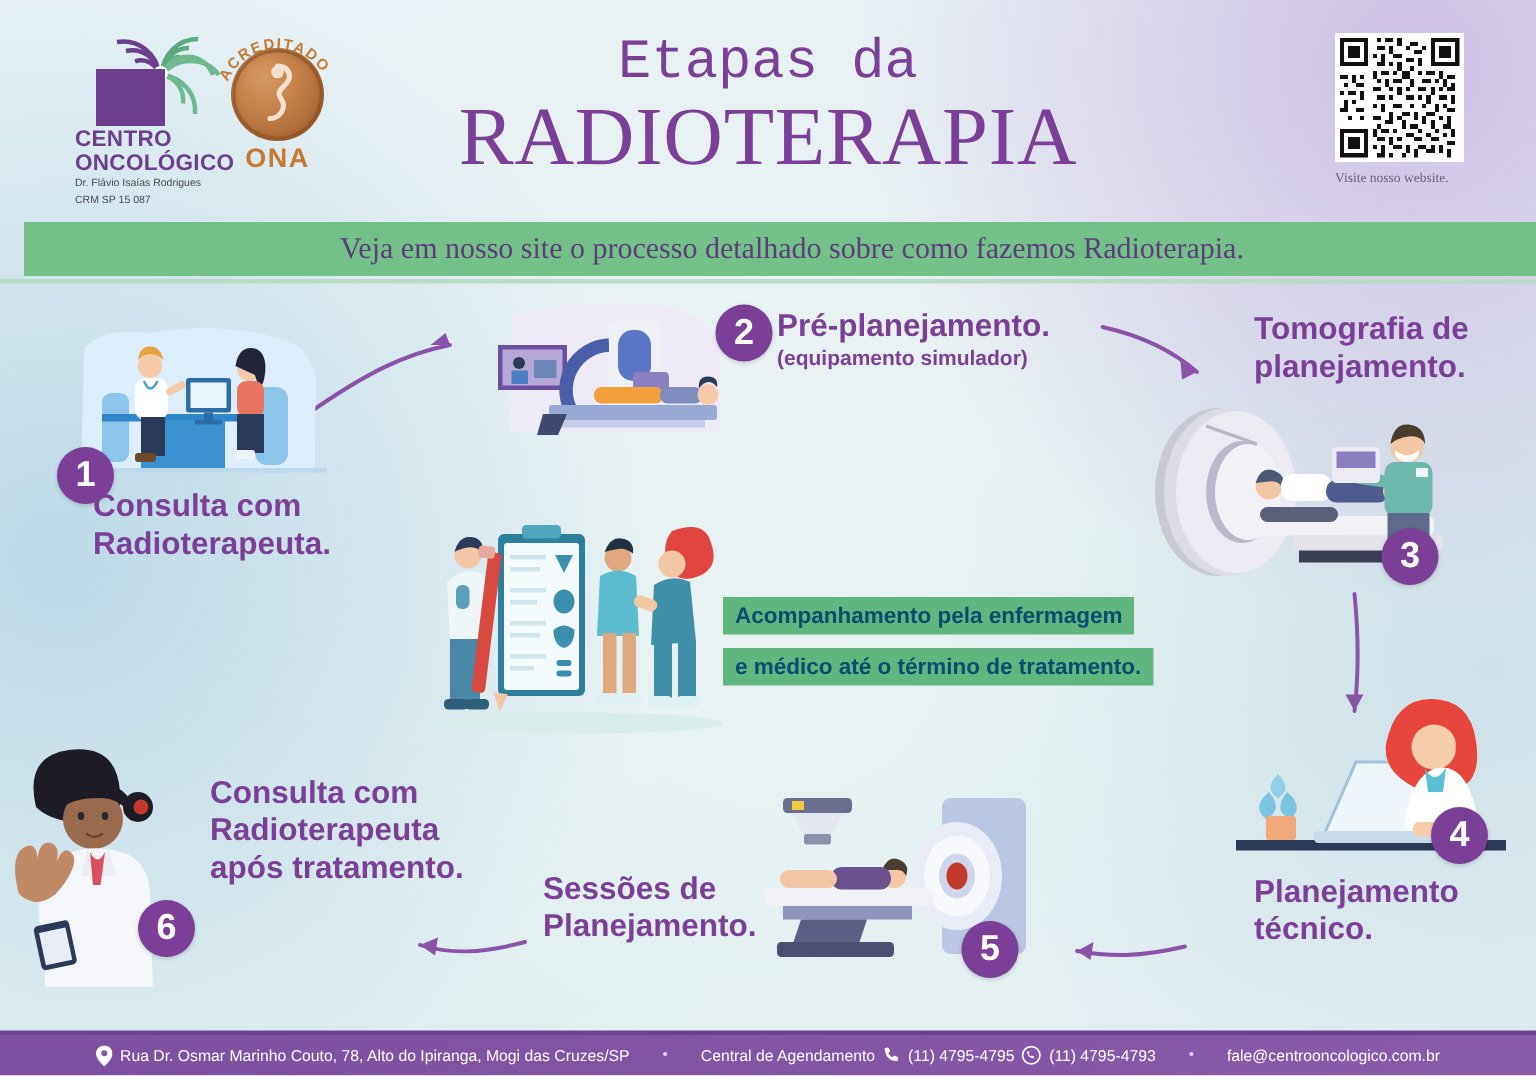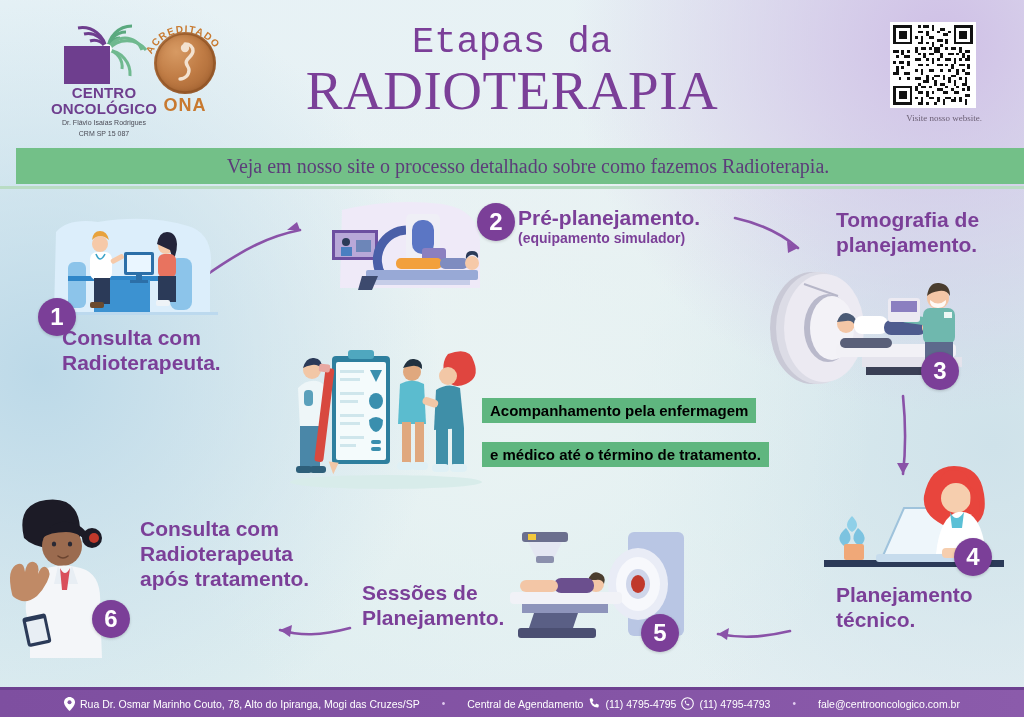--- a/index.html
+++ b/index.html
@@ -12,58 +12,58 @@
     position:relative;width:1024px;height:717px;overflow:hidden;
     background:
       radial-gradient(circle at 92% 6%, #cfc0e6 0%, rgba(207,192,230,0) 32%),
       radial-gradient(circle at 4% 52%, #bcd9e8 0%, rgba(188,217,232,0) 38%),
       radial-gradient(circle at 50% 58%, #e9f3f3 0%, rgba(233,243,243,0) 55%),
       radial-gradient(circle at 97% 62%, #cfe2ea 0%, rgba(207,226,234,0) 34%),
       linear-gradient(160deg,#e7f2f6 0%,#e8f1f3 40%,#dfeef0 70%,#e6eff3 100%);
   }
   
   .header{position:absolute;left:0;top:0;width:1024px;height:148px;}
-  .logo-block{position:absolute;left:50px;top:24px;width:108px;text-align:center;}
+  .logo-block{position:absolute;left:50px;top:24px;width:108px;text-align:left;}
   .logo-mark{position:relative;width:96px;height:60px;margin:0 auto;}
   .logo-square{position:absolute;left:8px;top:22px;width:46px;height:38px;background:#6e3e8e;}
   .logo-fan{position:absolute;left:0;top:0;width:96px;height:60px;}
   .logo-name{font-family:"Liberation Sans",sans-serif;font-weight:bold;color:#6e3e8e;
     font-size:15px;line-height:15px;letter-spacing:.2px;margin-top:1px;}
   .logo-sub{font-size:7px;color:#4a4a55;line-height:9px;margin-top:2px;}
   .ona-block{position:absolute;left:142px;top:18px;width:86px;height:100px;text-align:center;}
   .ona-coin{position:relative;width:62px;height:62px;margin:14px auto 0;border-radius:50%;
     background:radial-gradient(circle at 36% 32%,#d79a63 0%,#c07c45 45%,#9c5c2c 100%);
     box-shadow:inset 0 0 6px rgba(90,45,15,.55);}
   .ona-word{font-size:18px;font-weight:bold;color:#c8792f;letter-spacing:1px;margin-top:1px;}
   .ona-arc{position:absolute;left:0;top:0;width:86px;height:46px;}
   .title{position:absolute;left:0;top:22px;width:1024px;text-align:center;}
   .title-1{font-family:Liberation Mono, monospace;font-size:37px;color:#7b3f98;line-height:40px;}
   .title-2{font-family:"Liberation Serif",serif;font-size:55px;color:#7b3f98;
     line-height:58px;letter-spacing:.5px;}
-  .qr-block{position:absolute;right:42px;top:22px;width:92px;text-align:right;}
+  .qr-block{position:absolute;right:42px;top:22px;width:92px;text-align:left;}
   .qr{width:86px;height:86px;background:#fff;padding:3px;box-sizing:border-box;}
   .qr-cap{font-family:"Liberation Serif",serif;font-size:9px;color:#6b5f74;margin-top:5px;}
   
   .banner{position:absolute;left:16px;top:148px;width:1024px;height:36px;
     background:#73c088;display:flex;align-items:center;justify-content:center;}
   .banner span{font-family:"Liberation Serif",serif;font-size:20px;color:#5c3d7a;}
   .banner-edge{position:absolute;left:0;top:186px;width:1024px;height:3px;background:#b9dcc4;}
   
   .step-label{position:absolute;color:#7b3f98;font-weight:bold;}
   .step-title{font-size:21px;line-height:25px;}
   .step-sub{font-size:14px;line-height:17px;}
   .badge{position:absolute;width:38px;height:38px;border-radius:50%;
     background:#7b3f98;color:#fff;font-size:24px;font-weight:bold;
     display:flex;align-items:center;justify-content:center;
     box-shadow:0 1px 3px rgba(0,0,0,.18);}
   .illus{position:absolute;}
   
   .callout{position:absolute;left:482px;top:398px;width:316px;}
-  .callout-line{background:#5fb67f;color:#000000;font-weight:bold;font-size:15px;
-    line-height:19px;padding:3px 8px;display:inline-block;margin-bottom:19px;text-align:right;}
+  .callout-line{background:#5fb67f;color:#0c4a6e;font-weight:bold;font-size:15px;
+    line-height:19px;padding:3px 8px;display:inline-block;margin-bottom:9px;text-align:right;}
   
   .footer{position:absolute;left:0;bottom:0;width:1024px;height:27px;
     background:linear-gradient(90deg,#7e4fa0 0%,#8454a5 55%,#8b5bab 100%);
     display:flex;align-items:center;justify-content:center;gap:13px;}
   .footer-txt{color:#fff;font-size:10.5px;font-family:"Liberation Sans",sans-serif;
     display:flex;align-items:center;gap:5px;white-space:nowrap;}
   .fsep{color:#e2cdf0;margin:0 9px;font-size:10px;}
   .footer-top{position:absolute;left:0;bottom:27px;width:1024px;height:3px;background:#6d4190;}
   .pin{display:inline-block;}
   svg{display:block;}

